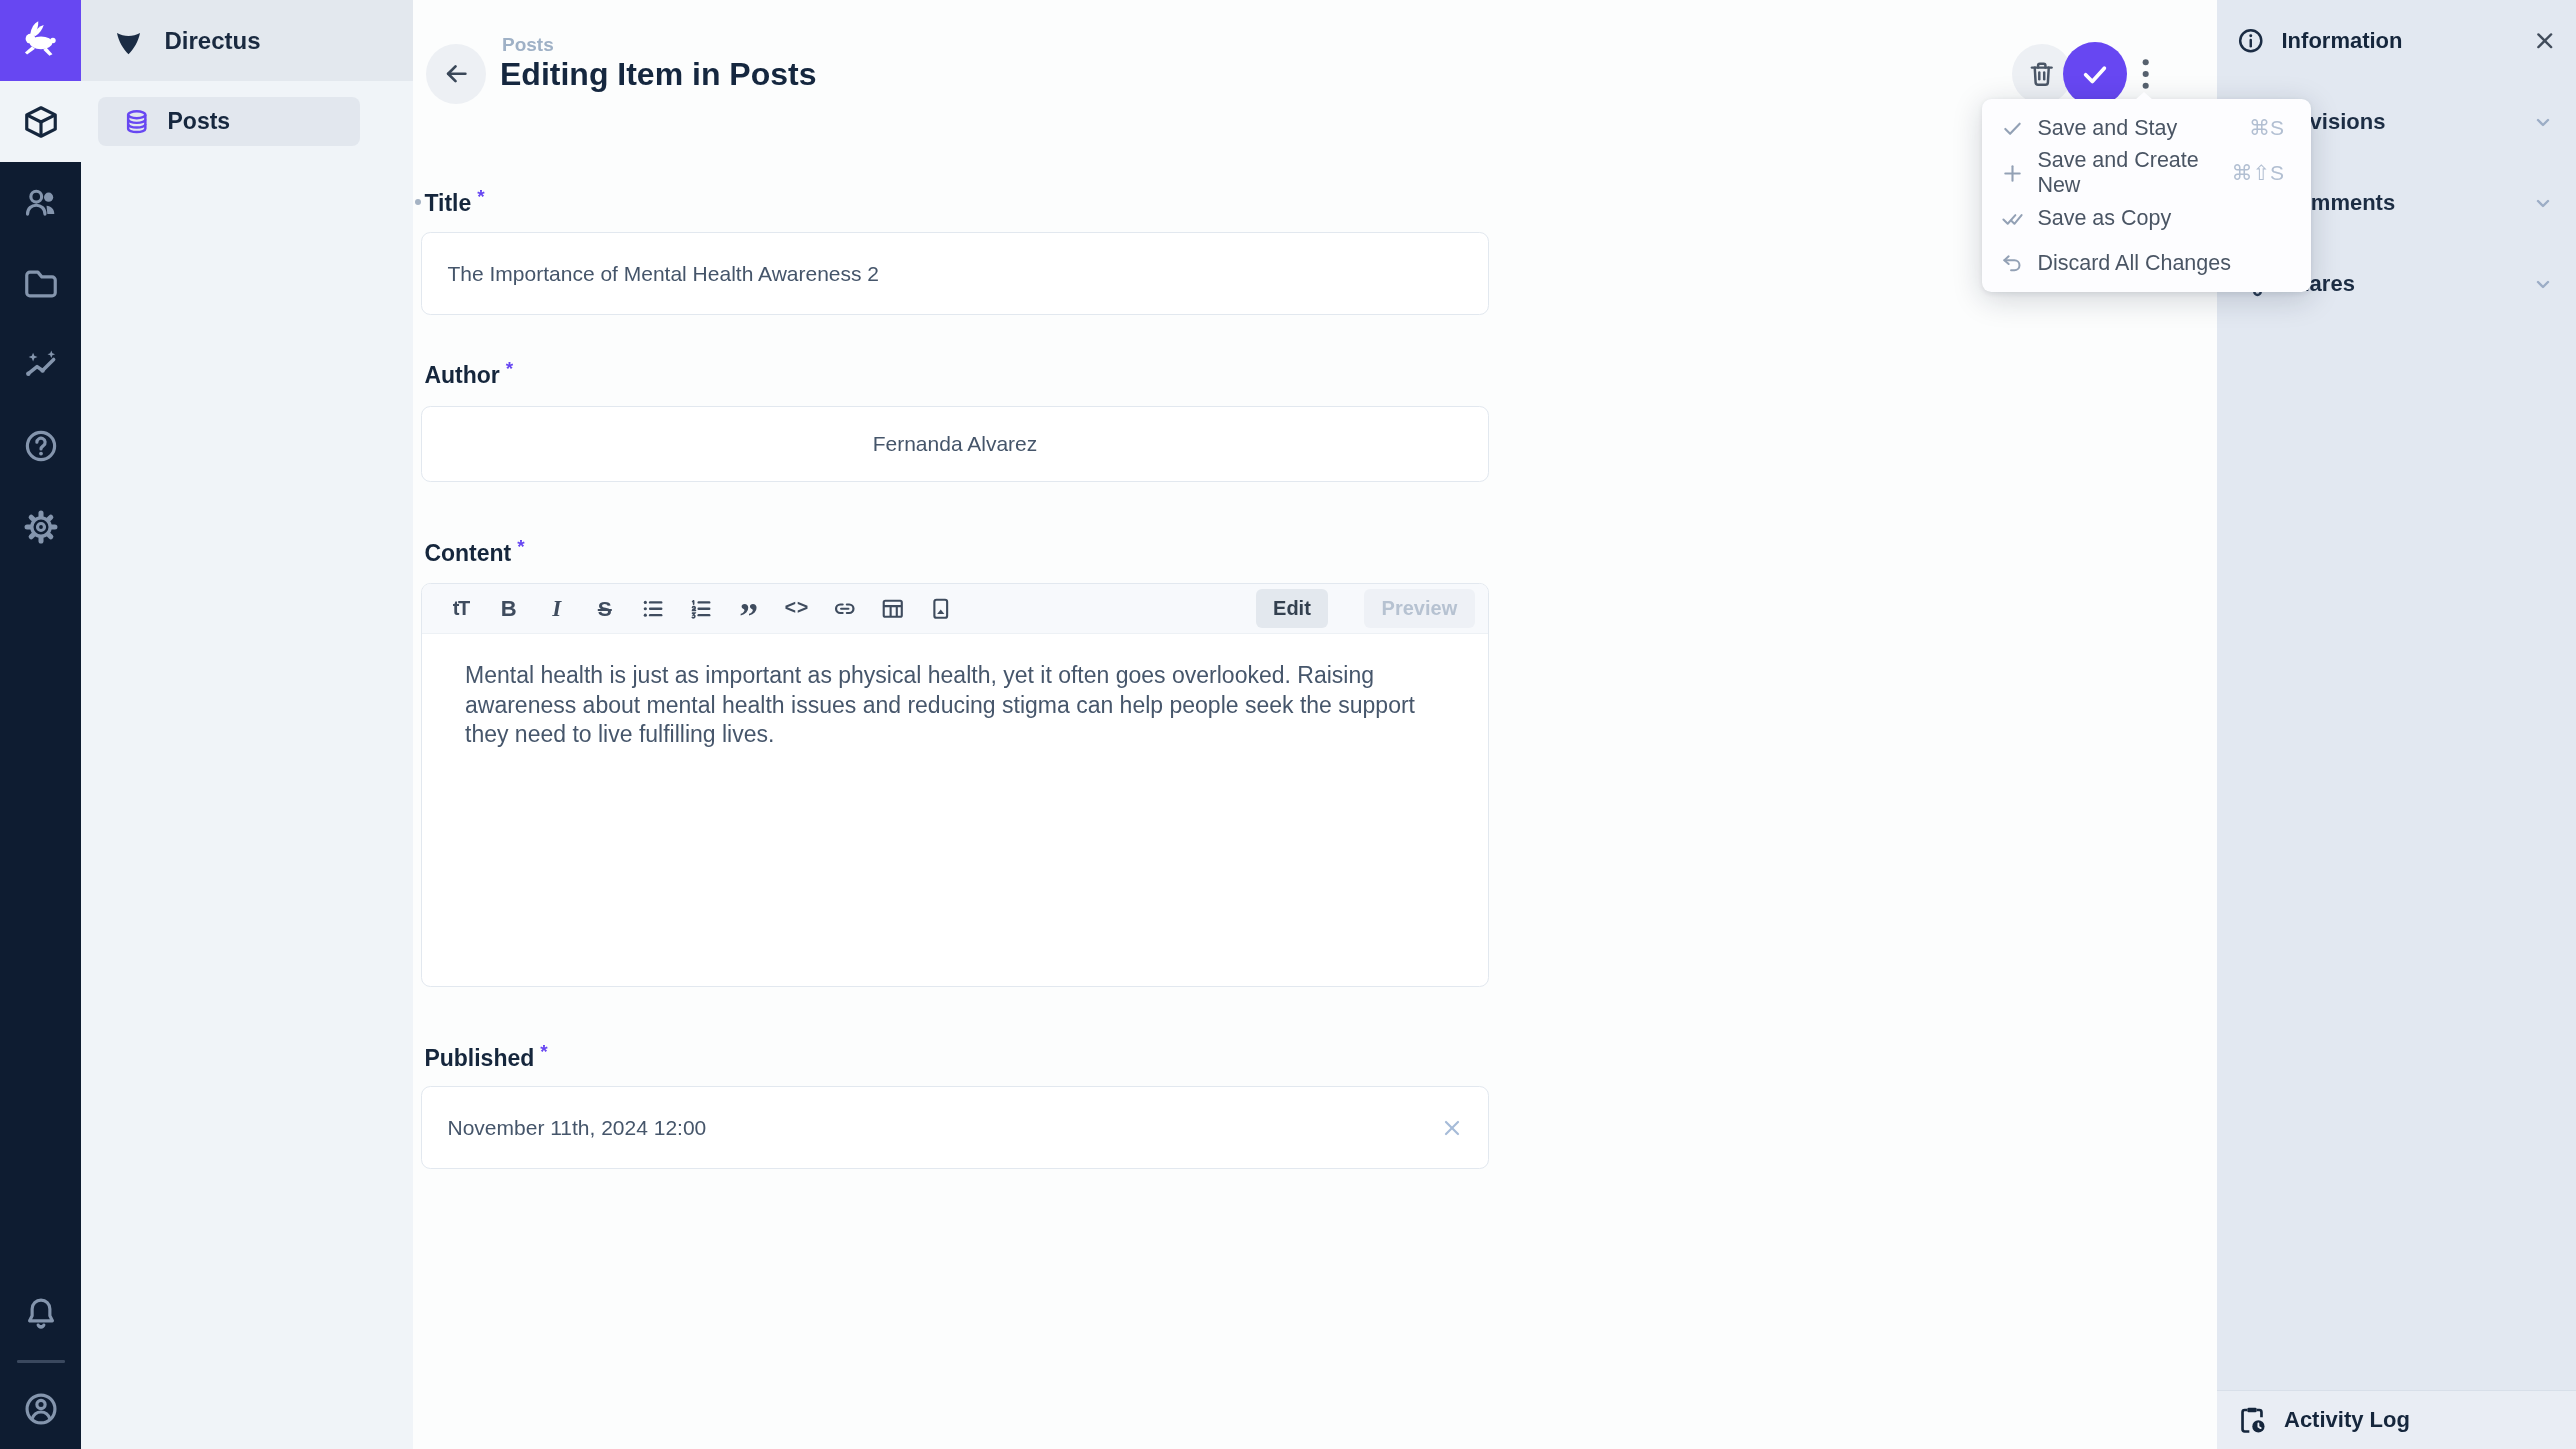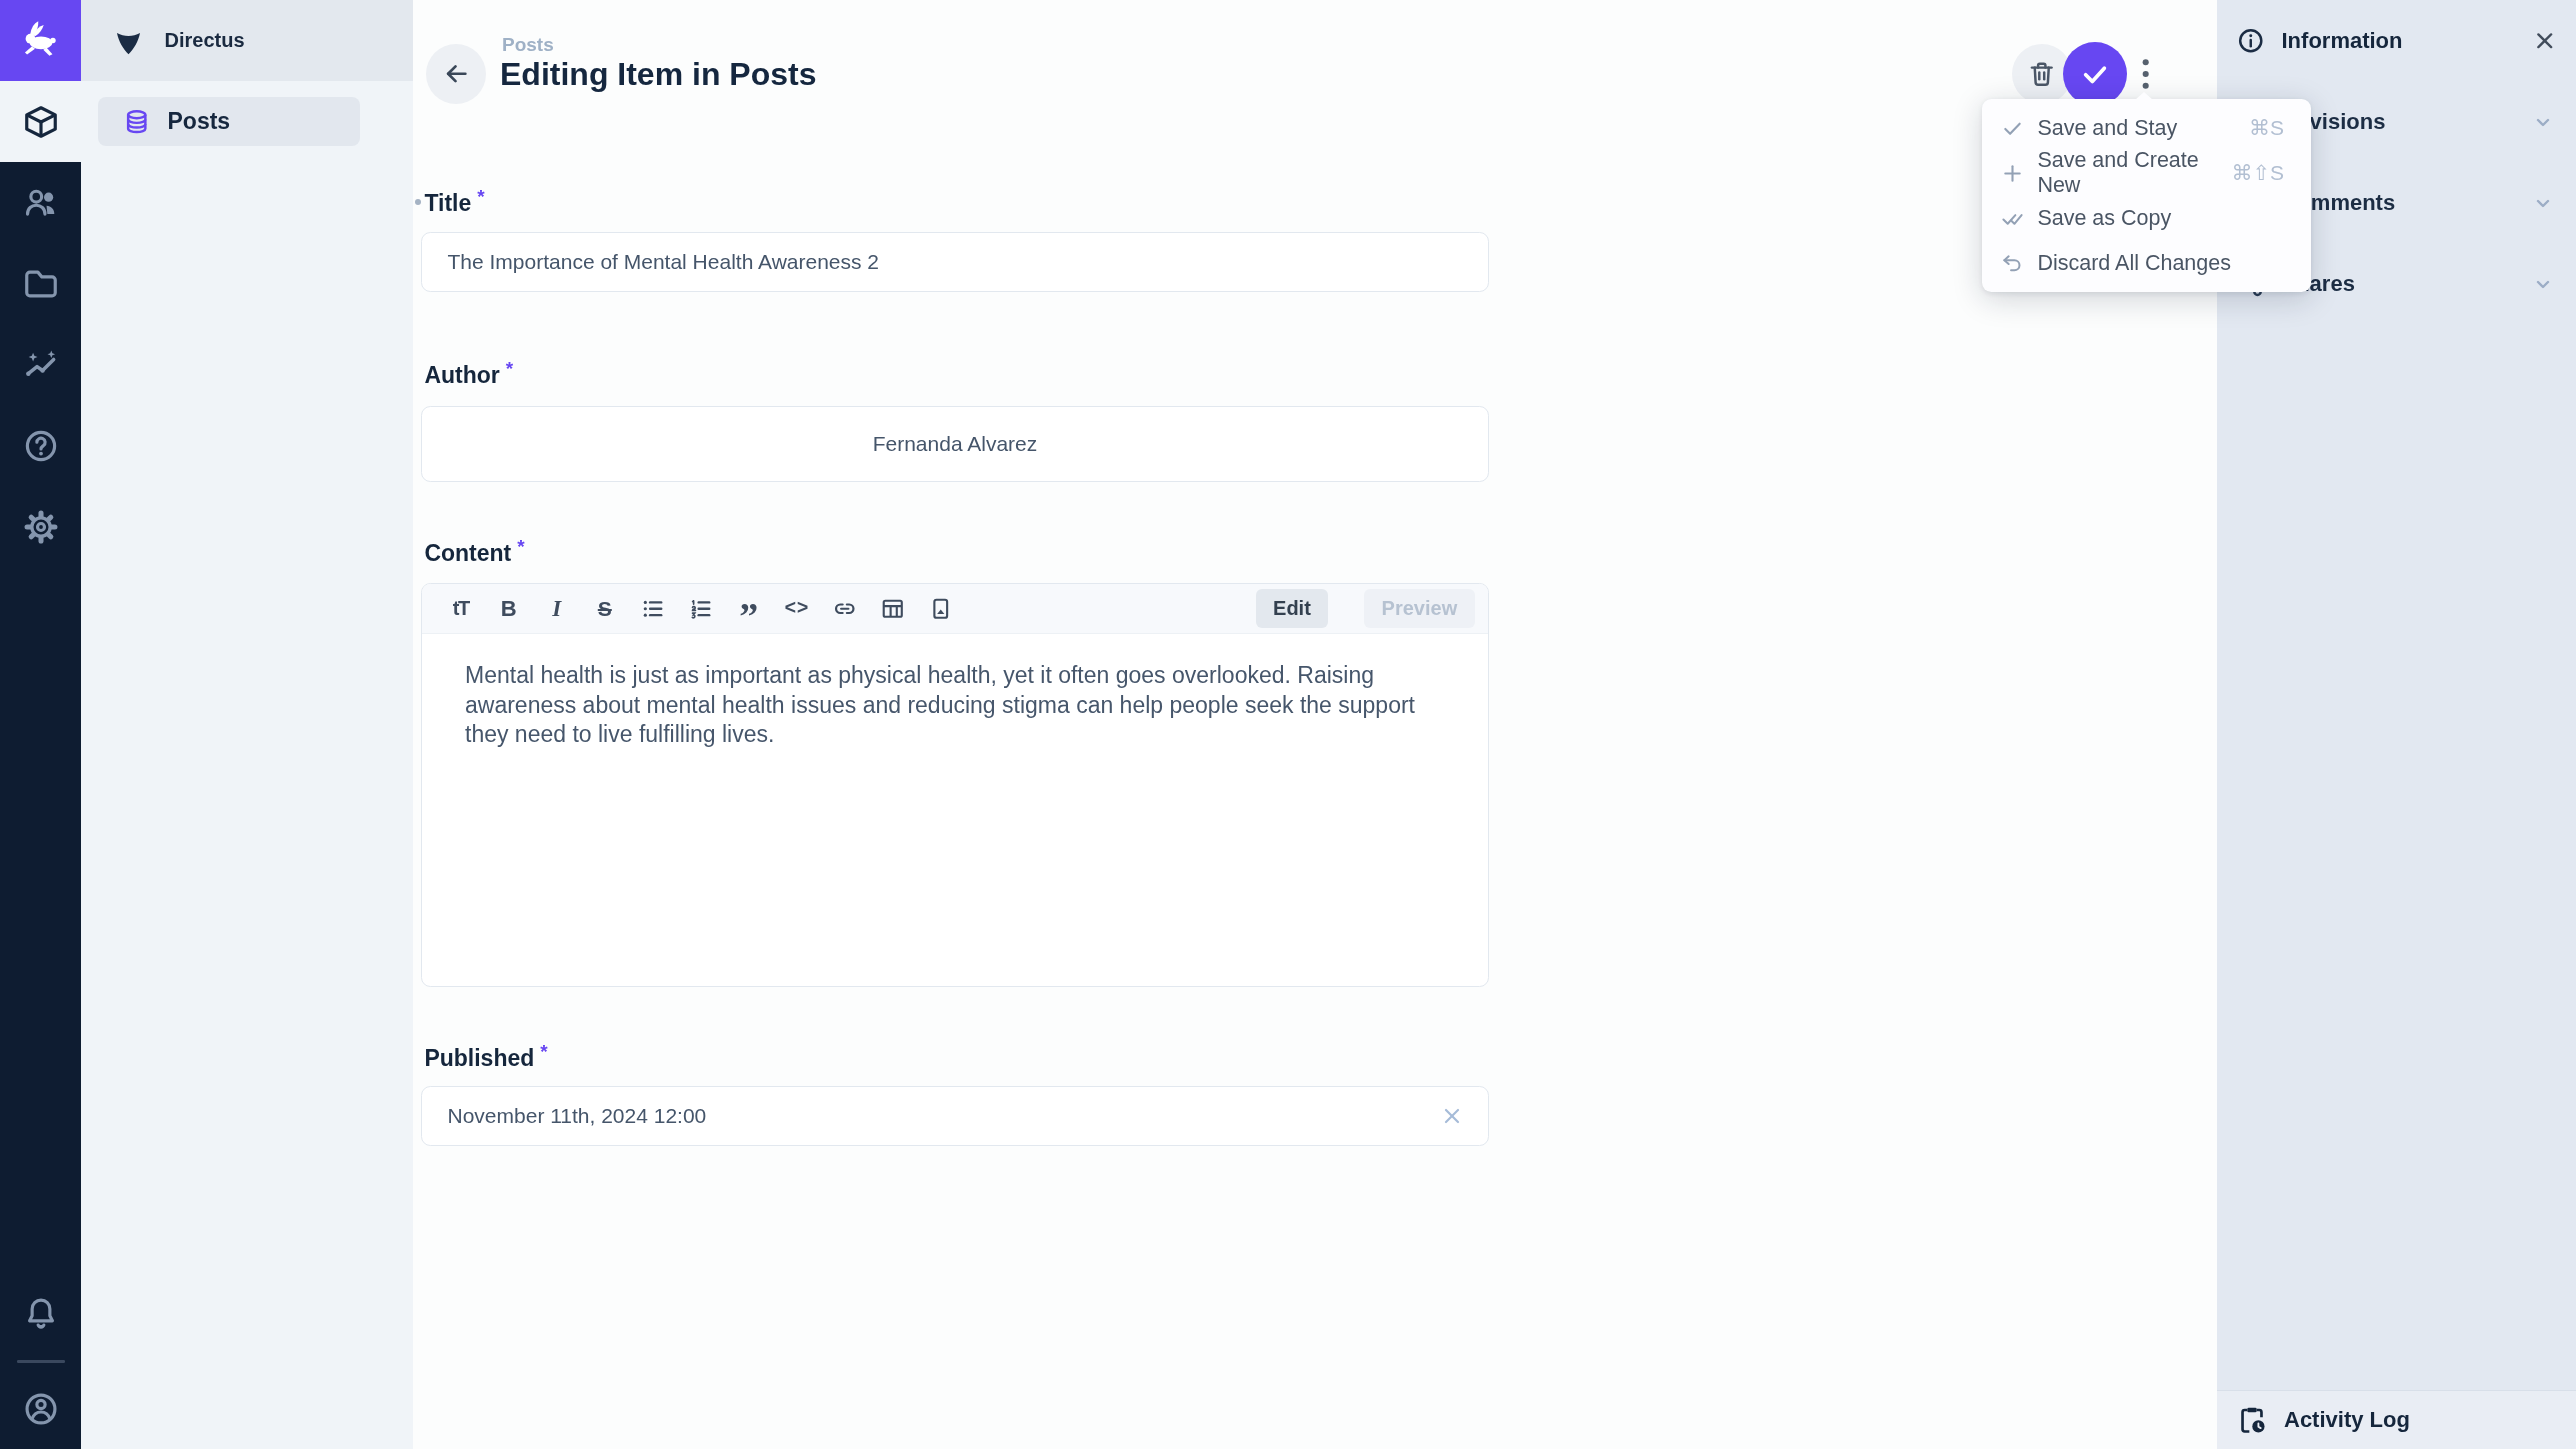--- a/index.html
+++ b/index.html
@@ -12,21 +12,21 @@
   .mod { width:81px; height:81px; display:flex; align-items:center; justify-content:center; color:#8495ad; cursor:pointer; }
   .mod.active { background:#f0f4f8; color:#15263d; }
   .mod svg { width:38px; height:38px; }
   .mod-spacer { flex:1; }
   .mod-divider { width:48px; height:2.7px; border-radius:1.3px; background:rgba(140,155,180,.35); margin:5.4px auto; }
 
   
   .nav { width:332px; height:1449px; background:#f0f4f8; flex-shrink:0; }
   .nav-header { height:81px; background:#e3e8ee; display:flex; align-items:center; padding-left:29.5px; gap:19px; }
   .nav-header svg { width:35px; height:35px; }
-  .project-name { font-size:20px; font-weight:700; color:#1a2a40; }
+  .project-name { font-size:24px; font-weight:700; color:#1a2a40; }
   .nav-item { margin:16px 0 0 17px; width:262px; height:49px; border-radius:8px; background:#e2e7ee; display:flex; align-items:center; padding-left:24px; gap:16px; cursor:pointer; }
   .nav-item svg { width:29.5px; height:29.5px; color:#6747f2; }
   .nav-item-label { font-size:23px; font-weight:700; color:#16273e; }
 
   
   .main { flex:1; position:relative; background:#fcfdfd; }
   .circle-btn { position:absolute; border-radius:50%; background:#edf0f4; display:flex; align-items:center; justify-content:center; cursor:pointer; border:none; }
   .back-btn { left:13.4px; top:44px; width:60px; height:60px; color:#3a4758; }
   .back-btn svg { width:29.5px; height:29.5px; }
   .breadcrumb { position:absolute; left:89px; top:34px; font-size:19px; font-weight:700; color:#9fb1c6; }
@@ -34,21 +34,21 @@
   .trash-btn { left:1599px; top:44px; width:60px; height:60px; color:#4a5666; }
   .trash-btn svg { width:29.5px; height:29.5px; }
   .save-btn { left:1650px; top:42px; width:64px; height:64px; background:#6747f2; color:#ffffff; }
   .save-btn svg { width:32px; height:32px; }
   .dots-btn { position:absolute; left:1719px; top:55px; width:28px; height:38px; display:flex; align-items:center; justify-content:center; color:#56616e; background:none; border:none; cursor:pointer; }
   .dots-btn svg { width:9.4px; height:32px; }
 
   .field-label { position:absolute; left:11.4px; font-size:23px; font-weight:700; color:#15263c; display:flex; align-items:flex-start; }
   .req { color:#6747f2; font-size:19px; margin-left:6px; margin-top:-4px; font-weight:700; }
   .edited-dot { position:absolute; left:-9.4px; top:9.4px; width:6px; height:6px; border-radius:50%; background:#a5b3c4; }
-  .text-input { position:absolute; left:8px; width:1068px; height:60px; background:#ffffff; border:1.3px solid #e2e8ef; border-radius:9.4px; display:flex; align-items:center; padding:0 25.5px; font-size:21px; color:#45556a; }
+  .text-input { position:absolute; left:8px; width:1068px; height:83px; background:#ffffff; border:1.3px solid #e2e8ef; border-radius:9.4px; display:flex; align-items:center; padding:0 25.5px; font-size:21px; color:#45556a; }
 
   .content-box { position:absolute; left:8px; top:583px; width:1068px; height:404px; background:#ffffff; border:1.3px solid #e2e8ef; border-radius:9.4px; overflow:hidden; }
   .md-toolbar { height:50px; background:#f7f9fc; border-bottom:0.7px solid #edf1f5; display:flex; align-items:center; padding:0 13.4px 0 14.8px; }
   .tb-btn { width:48px; height:50px; display:flex; align-items:center; justify-content:center; color:#3f4c5e; background:none; border:none; cursor:pointer; }
   .tb-btn svg { width:25.5px; height:25.5px; }
   .g-head { font-size:20px; font-weight:700; letter-spacing:-1.3px; }
   .g-bold { font-size:22px; font-weight:700; }
   .g-italic { font-family:"Liberation Serif", serif; font-style:italic; font-size:23px; font-weight:700; }
   .g-strike { font-size:21px; font-weight:700; text-decoration:line-through; }
   .g-quote { font-family:"Liberation Serif", serif; font-size:38px; font-weight:700; line-height:13.4px; padding-top:17.4px; }

